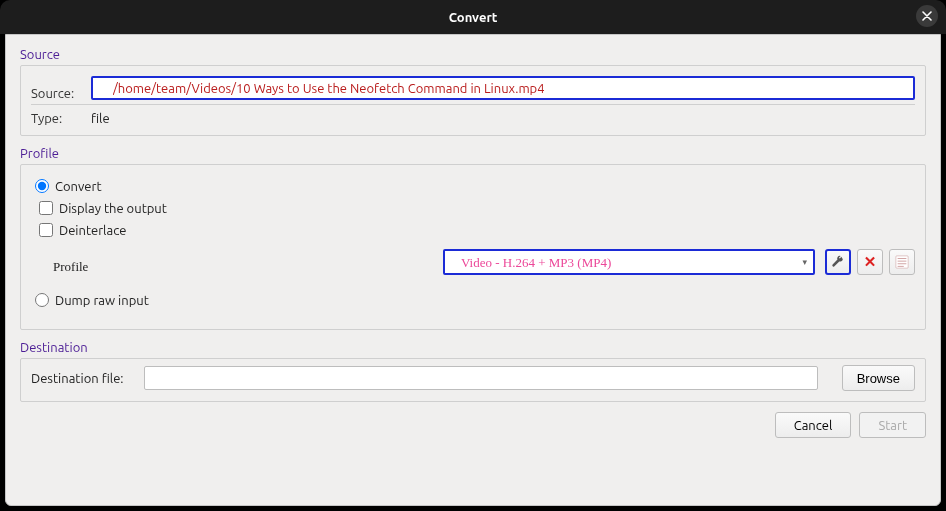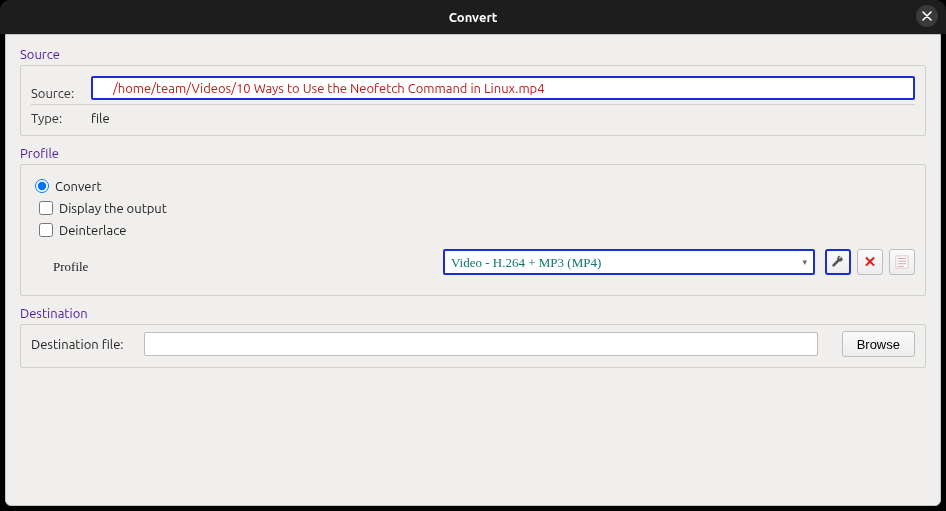--- a/index.html
+++ b/index.html
@@ -125,27 +125,27 @@
     position: relative;
     font-family: Liberation Serif, serif;
   }
   .profile-label {
     width: 60px;
   }
   .profile-select {
     margin-left: 330px;
     width: 372px;
     height: 26px;
-    padding: 2px 22px 2px 6px;
+    padding: 2px 22px 2px 16px;
     font-family: inherit;
     font-size: 13px;
     border: 2px solid #1b2bd6;
     border-radius: 2px;
     background: #fff;
-    color: #0f766e;
+    color: #ec4899;
     appearance: none;
     position: relative;
   }
   .select-wrap {
     position: relative;
     display: inline-block;
   }
   .select-caret {
     position: absolute;
     right: 8px;
@@ -300,31 +300,39 @@
               <rect x="1" y="1" width="14" height="14" rx="1" fill="#fff" stroke="#c99" stroke-width="0.6"></rect>
               <line x1="3" y1="4" x2="13" y2="4" stroke="#c99"></line>
               <line x1="3" y1="7" x2="13" y2="7" stroke="#c99"></line>
               <line x1="3" y1="10" x2="13" y2="10" stroke="#c99"></line>
               <line x1="3" y1="13" x2="10" y2="13" stroke="#c99"></line>
             </svg>
           </div>
         </div>
       </div>
 
+      <div class="radio-row" style="margin-top:18px;">
+        <input type="radio" name="mode" style="">
+        <span>Dump raw input</span>
+      </div>
     </div>
 
     <div class="section-label">Destination</div>
     <div class="group-box">
       <div class="dest-row">
         <span class="dest-label">Destination file:</span>
         <input class="dest-input" type="text" value="" style="">
         <button class="browse-btn">Browse</button>
       </div>
     </div>
 
+    <div class="bottom-buttons">
+      <button class="btn">Cancel</button>
+      <button class="btn disabled">Start</button>
+    </div>
 
     <div class="callout">
       
       
       
     </div>
     <div class="callout">
       
       
       

